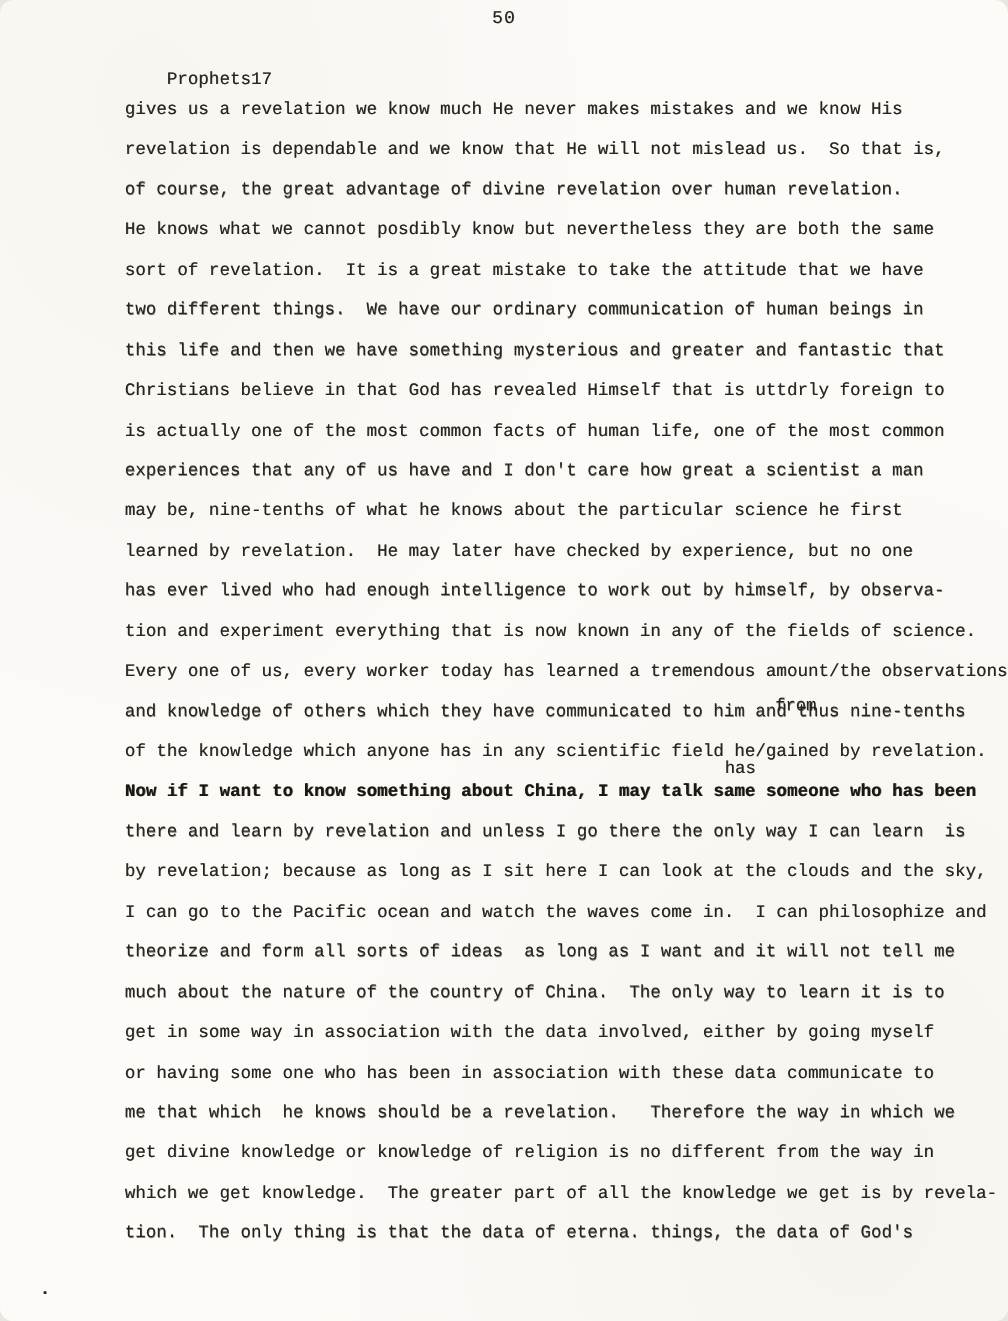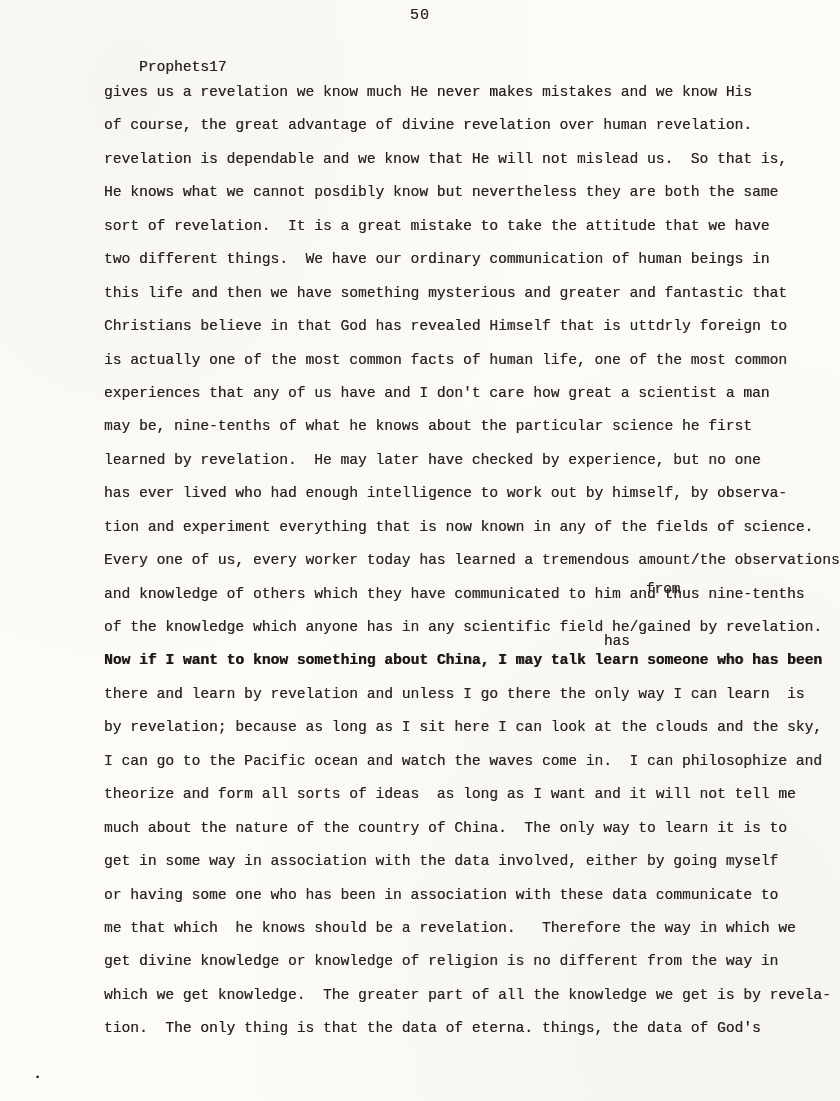--- a/index.html
+++ b/index.html
@@ -7,20 +7,21 @@
     position:relative;
     width:840px;height:1101px;
     margin:0 auto;
     background:
       radial-gradient(ellipse at 15% 8%, rgba(120,110,90,0.04), transparent 45%),
       radial-gradient(ellipse at 85% 90%, rgba(120,110,90,0.05), transparent 50%),
       #fcfbf7;
     overflow:hidden;
     font-family:"Liberation Mono","DejaVu Sans Mono",monospace;
     color:#282320;
+    border-radius:11px;
   }
   .ink{
     text-shadow:0.35px 0.25px 0 rgba(40,34,28,0.55);
   }
   .pageno{
     position:absolute;top:7px;left:0;width:100%;
     text-align:center;
     font-size:15px;
     letter-spacing:1px;
   }
@@ -58,37 +59,37 @@
 <div class="page ink">
 
   <div class="pageno">50</div>
 
   <div class="header">
     <span>Prophets</span><span class="num">17</span>
   </div>
 
   <div class="body">
     <div class="line">gives us a revelation we know much He never makes mistakes and we know His</div>
+    <div class="line">revelation is dependable and we know that He will not mislead us.  So that is,</div>
     <div class="line">of course, the great advantage of divine revelation over human revelation.</div>
-    <div class="line">revelation is dependable and we know that He will not mislead us.  So that is,</div>
     <div class="line">He knows what we cannot posdibly know but nevertheless they are both the same</div>
     <div class="line">sort of revelation.  It is a great mistake to take the attitude that we have</div>
     <div class="line">two different things.  We have our ordinary communication of human beings in</div>
     <div class="line">this life and then we have something mysterious and greater and fantastic that</div>
     <div class="line">Christians believe in that God has revealed Himself that is uttdrly foreign to</div>
     <div class="line">is actually one of the most common facts of human life, one of the most common</div>
     <div class="line">experiences that any of us have and I don't care how great a scientist a man</div>
     <div class="line">may be, nine-tenths of what he knows about the particular science he first</div>
     <div class="line">learned by revelation.  He may later have checked by experience, but no one</div>
     <div class="line">has ever lived who had enough intelligence to work out by himself, by observa-</div>
     <div class="line">tion and experiment everything that is now known in any of the fields of science.</div>
     <div class="line">Every one of us, every worker today has learned a tremendous amount/the observations</div>
     <div class="line">and knowledge of others which they have communicated to him and thus nine-tenths</div>
     <div class="line">of the knowledge which anyone has in any scientific field he/gained by revelation.</div>
-    <div class="line bold">Now if I want to know something about China, I may talk learn someone who has been</div>
+    <div class="line bold">Now if I want to know something about China, I may talk same someone who has been</div>
     <div class="line">there and learn by revelation and unless I go there the only way I can learn  is</div>
     <div class="line">by revelation; because as long as I sit here I can look at the clouds and the sky,</div>
     <div class="line">I can go to the Pacific ocean and watch the waves come in.  I can philosophize and</div>
     <div class="line">theorize and form all sorts of ideas  as long as I want and it will not tell me</div>
     <div class="line">much about the nature of the country of China.  The only way to learn it is to</div>
     <div class="line">get in some way in association with the data involved, either by going myself</div>
     <div class="line">or having some one who has been in association with these data communicate to</div>
     <div class="line">me that which  he knows should be a revelation.   Therefore the way in which we</div>
     <div class="line">get divine knowledge or knowledge of religion is no different from the way in</div>
     <div class="line">which we get knowledge.  The greater part of all the knowledge we get is by revela-</div>

